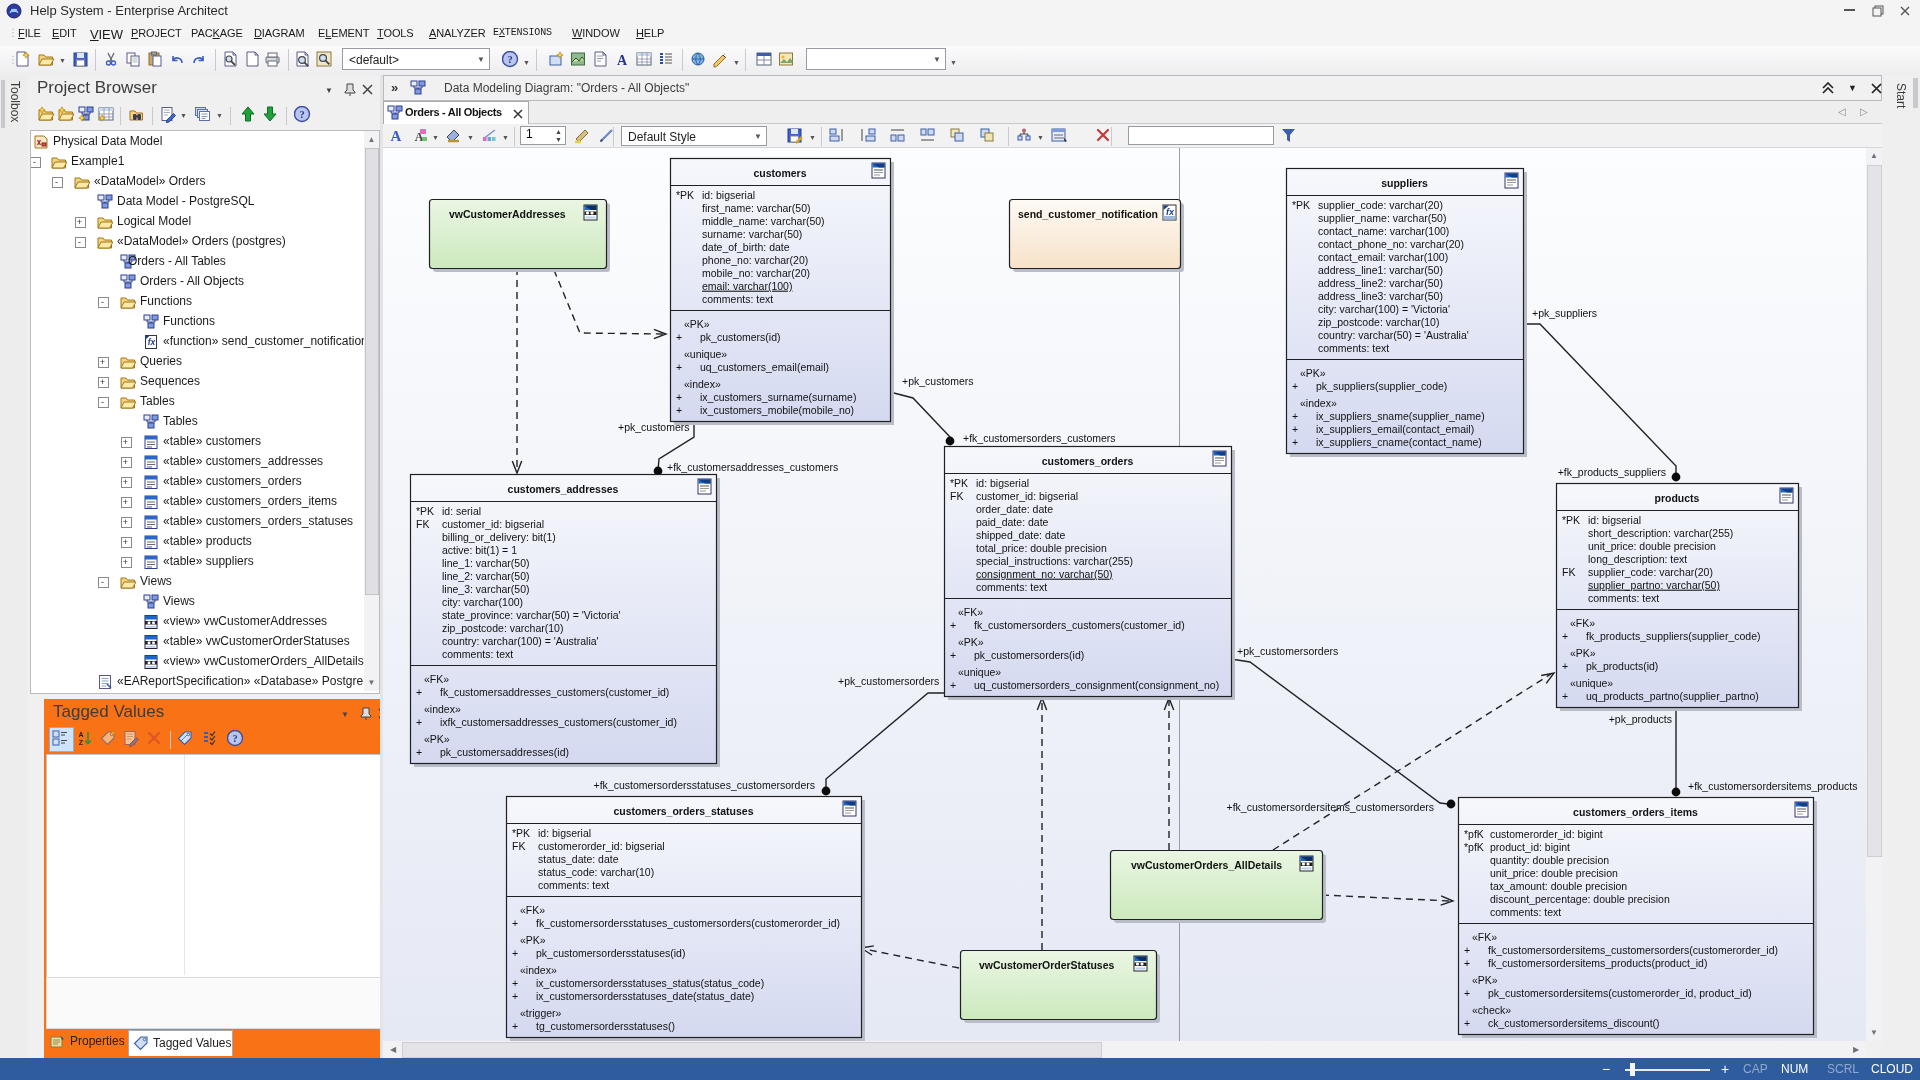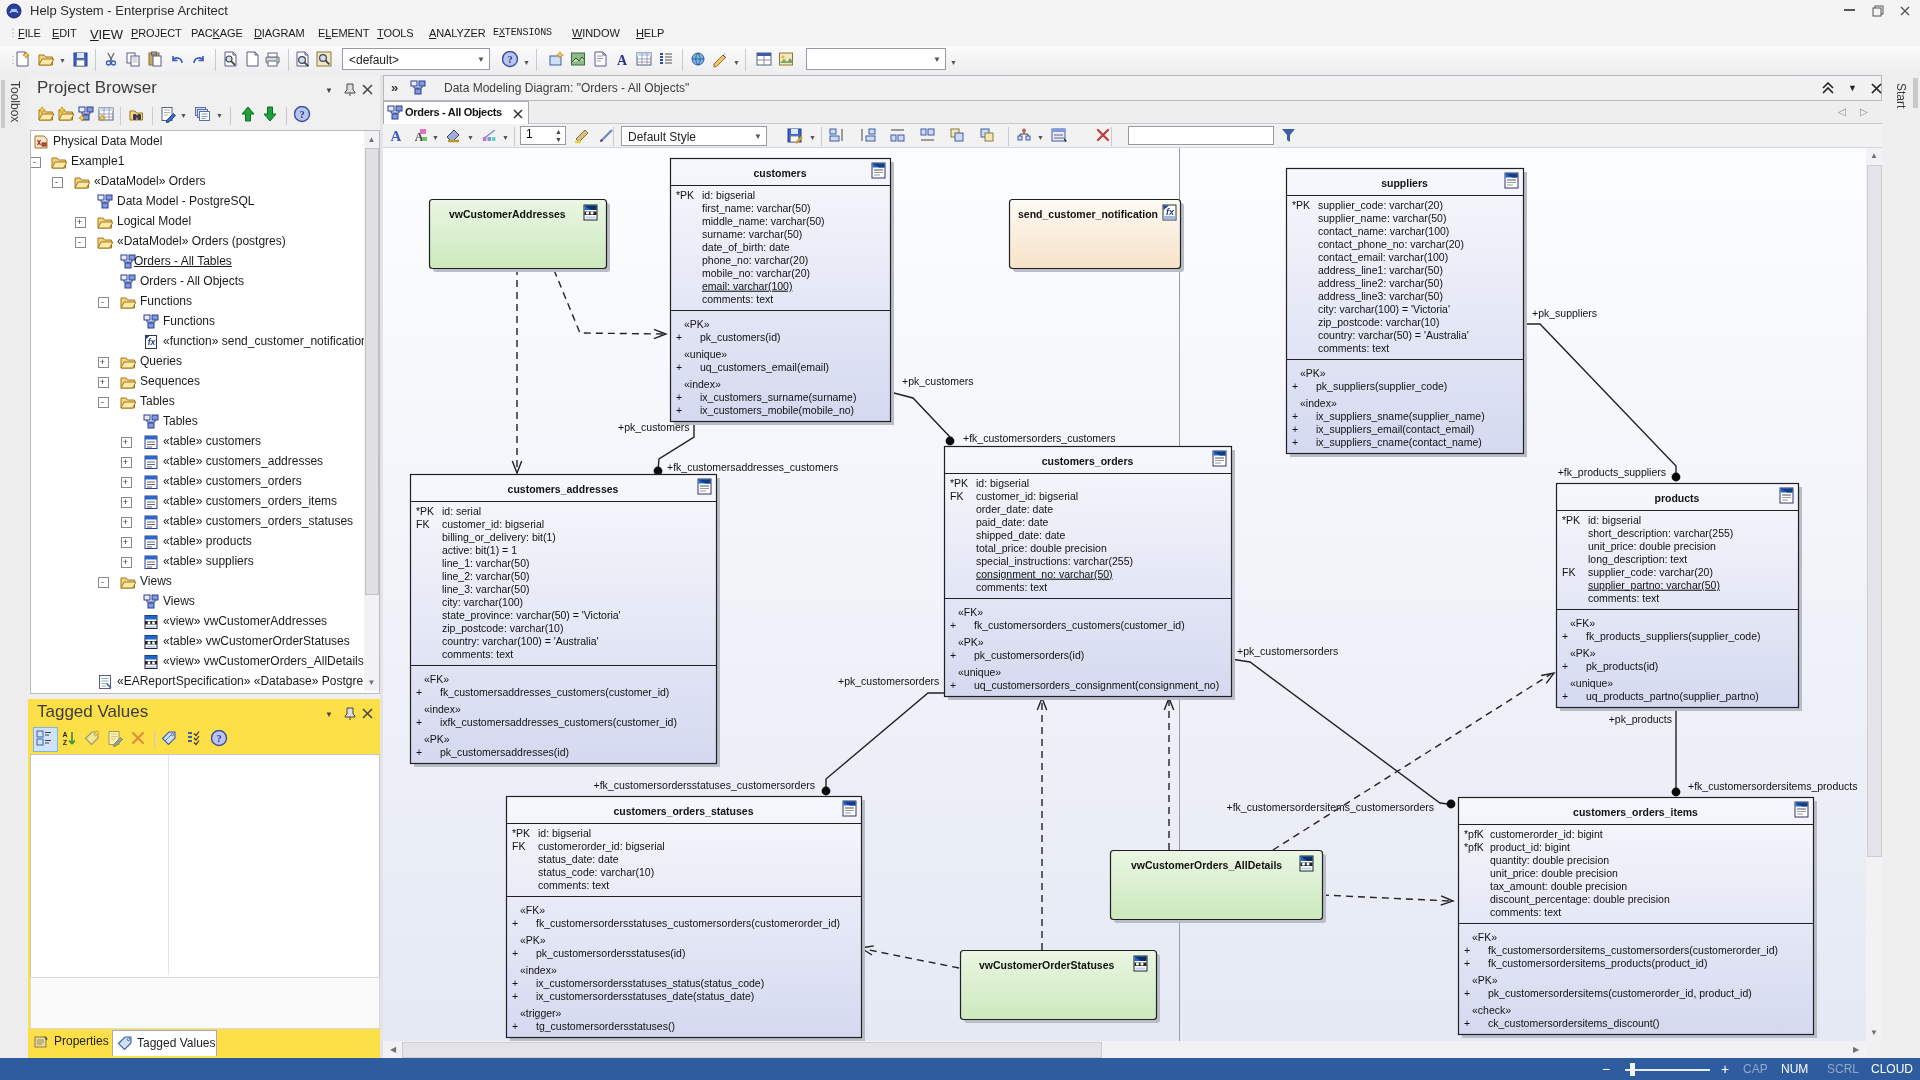--- a/index.html
+++ b/index.html
@@ -278,21 +278,21 @@
             <path d="M1 4 h5 l1.5 2 h7 v8 h-13.5 z" fill="#f6d37c" stroke="#a07818"></path>
             <path d="M1 14 l3-6 h12 l-3.5 6 z" fill="#fde9a9" stroke="#a07818"></path>
           </svg>
           <div style="position:absolute;left:116px;top:233px;font-size:12px;white-space:nowrap;color:#1a1a1a;">«DataModel» Orders (postgres)</div>
           <svg style="position:absolute;left:119px;top:253px" width="16" height="16" viewBox="0 0 16 16">
             <rect x="1" y="1" width="6" height="5" fill="#e8ecfa" stroke="#2b3f90"></rect>
             <rect x="9" y="1" width="6" height="5" fill="#7f9ae0" stroke="#2b3f90"></rect>
             <rect x="5" y="9" width="6" height="5" fill="#7f9ae0" stroke="#2b3f90"></rect>
             <path d="M4 6 v2 h8 v-2 M8 8 v1" fill="none" stroke="#2b3f90"></path>
           </svg>
-          <div style="position:absolute;left:133px;top:253px;font-size:12px;white-space:nowrap;color:#1a1a1a;text-decoration:underline;">Orders - All Tables</div>
+          <div style="position:absolute;left:127px;top:253px;font-size:12px;white-space:nowrap;color:#1a1a1a;">Orders - All Tables</div>
           <svg style="position:absolute;left:119px;top:273px" width="16" height="16" viewBox="0 0 16 16">
             <rect x="1" y="1" width="6" height="5" fill="#e8ecfa" stroke="#2b3f90"></rect>
             <rect x="9" y="1" width="6" height="5" fill="#7f9ae0" stroke="#2b3f90"></rect>
             <rect x="5" y="9" width="6" height="5" fill="#7f9ae0" stroke="#2b3f90"></rect>
             <path d="M4 6 v2 h8 v-2 M8 8 v1" fill="none" stroke="#2b3f90"></path>
           </svg>
           <div style="position:absolute;left:139px;top:273px;font-size:12px;white-space:nowrap;color:#1a1a1a;">Orders - All Objects</div>
           <div style="position:absolute;left:97px;top:296px;width:9px;height:9px;border:1px solid #8a8a8a;background:#fff;"></div>
           <div style="position:absolute;left:98.5px;top:296.5px;width:6px;height:8px;font-size:9px;line-height:8px;color:#333;text-align:center;">-</div>
           <svg style="position:absolute;left:119px;top:293px" width="16" height="16" viewBox="0 0 16 16">
@@ -445,21 +445,21 @@
           </svg>
           <div style="position:absolute;left:116px;top:673px;font-size:12px;white-space:nowrap;color:#1a1a1a;">«EAReportSpecification» «Database» PostgreSQL</div>
         </div>
         <div style="position:absolute;right:0;top:0;width:15px;height:560px;background:#f2f2f4;">
           <div style="position:absolute;top:1px;left:0px;width:15px;height:15px;color:#707078;font-size:8px;text-align:center;line-height:15px;">▲</div>
           <div style="position:absolute;top:17px;left:1px;width:12px;height:445px;background:#dfdfe4;border:1px solid #c2c2c9;"></div>
           <div style="position:absolute;bottom:1px;left:0px;width:15px;height:15px;color:#707078;font-size:8px;text-align:center;line-height:15px;">▼</div>
         </div>
       </div>
     </div>
-    <div style="position:absolute;left:28px;top:699px;width:352px;height:359px;background:#fde047;">
+    <div style="position:absolute;left:44px;top:699px;width:352px;height:359px;background:#f97316;">
       <div style="position:absolute;left:9px;top:3px;font-size:17px;color:#3c3c3c;">Tagged Values</div>
       <div style="position:absolute;left:297px;top:11px;font-size:8px;color:#444;">▼</div>
       <svg style="position:absolute;left:316px;top:8px" width="12" height="13" viewBox="0 0 12 13">
         <path d="M3 1 h6 v6 l2 2 v1 h-10 v-1 l2-2 z M6 10 v3" stroke="#444" fill="#ddd"></path>
       </svg>
       <svg style="position:absolute;left:334px;top:9px" width="11" height="11" viewBox="0 0 11 11">
         <path d="M1 1 L10 10 M10 1 L1 10" stroke="#444" stroke-width="1.5"></path>
       </svg>
       <div style="position:absolute;left:5px;top:28px;width:23px;height:23px;background:#cfe4fa;border:1px solid #84b3e2;"></div>
       <svg style="position:absolute;left:8px;top:31px" width="17" height="17" viewBox="0 0 17 17">

